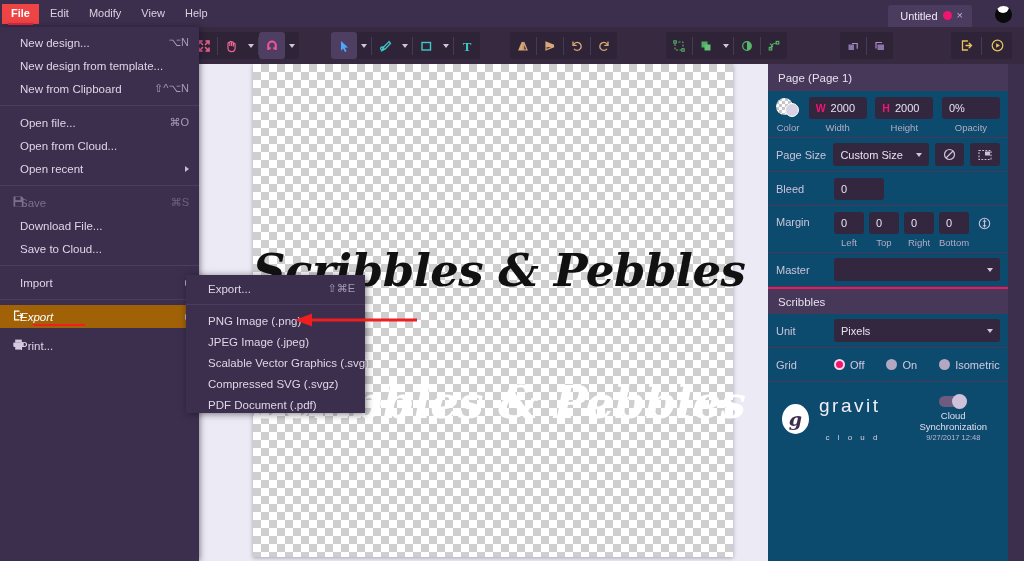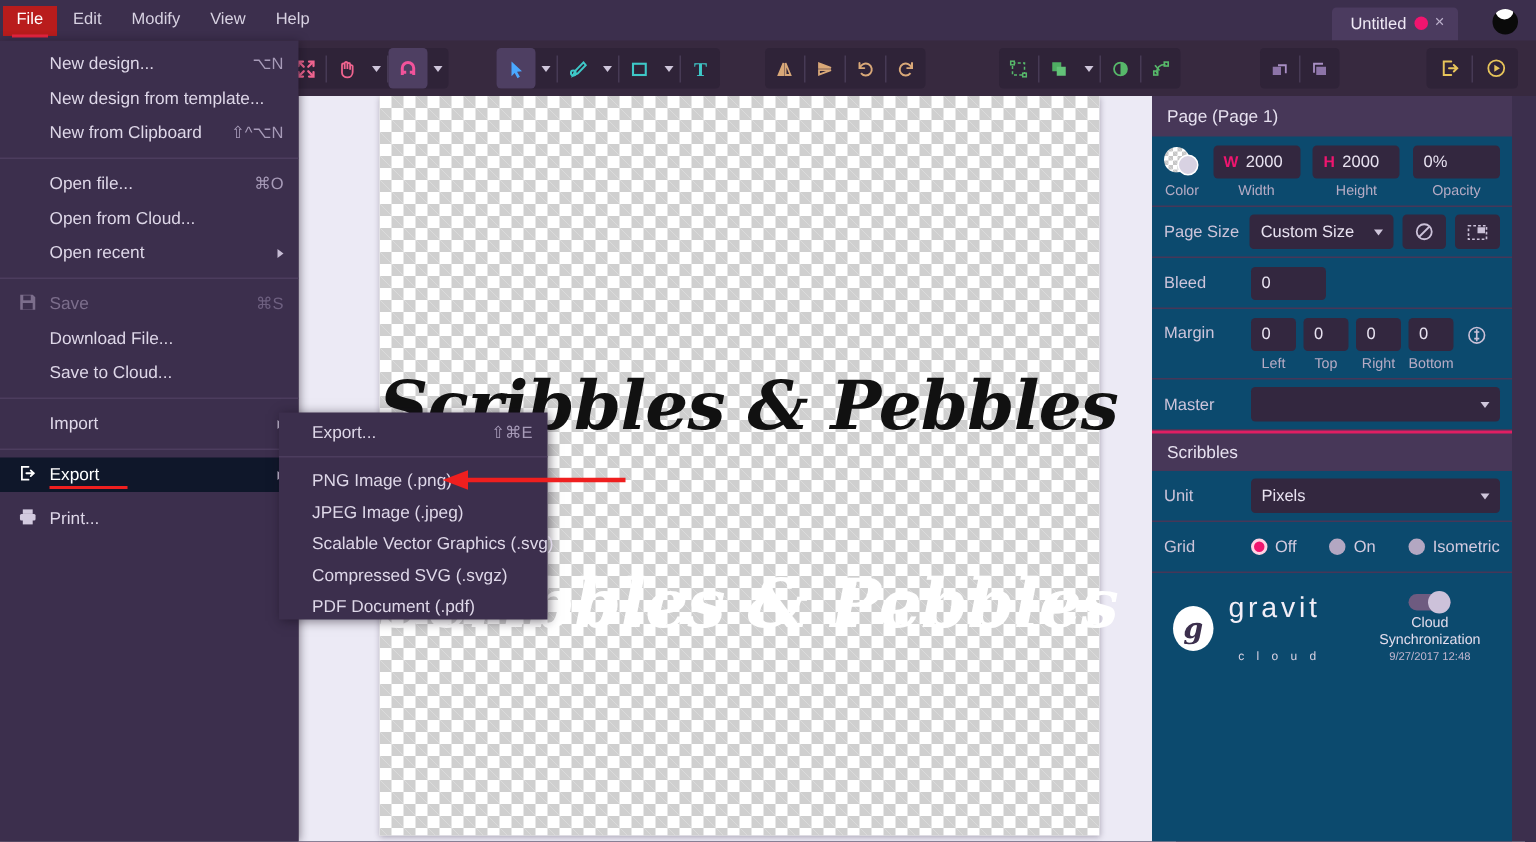--- a/index.html
+++ b/index.html
@@ -17,21 +17,21 @@
     position: absolute; left: 0; top: 0; width: 1024px; height: 27px;
     background: #3c2f4d;
     display: flex; align-items: center;
   }
   .menu-item {
     position: relative;
     font-size: 11px; color: #d8d2e2;
     padding: 4px 9px 5px 9px; margin-left: 2px;
     line-height: 1;
   }
-  .menu-item.active { background: #b91c1c; color: #fff; }
+  .menu-item.active { background: #ef4444; color: #fff; font-weight: bold; }
   .menu-item.active::after {
     content: ""; position: absolute; left: 6px; right: 6px; bottom: -1px;
     height: 2px; background: #e8243f;
   }
 
   .tab-area {
     position: absolute; right: 52px; top: 0; height: 27px;
     display: flex; align-items: flex-end;
   }
   .doc-tab {
@@ -109,33 +109,33 @@
   .dropdown {
     position: absolute; left: 0; top: 27px;
     width: 199px; height: 534px;
     background: #3c2f4d;
     box-shadow: 1px 0 6px rgba(20,12,28,.5);
     z-index: 30;
     padding-top: 4px;
   }
   .mrow {
     position: relative; display: flex; align-items: center;
-    height: 23px; padding: 0 10px 0 33px;
+    height: 23px; padding: 0 10px 0 20px;
     color: #ded7e8; font-size: 11.5px;
   }
   .mrow .lbl { flex: 1; white-space: nowrap; }
   .mrow .sc { color: #a79bb8; font-size: 11px; margin-left: 10px; }
   .mrow .arrow {
     width: 0; height: 0;
     border-top: 3.5px solid transparent; border-bottom: 3.5px solid transparent;
     border-left: 4px solid #c6bcd4;
   }
   .mrow.disabled { color: #7c6e8c; }
   .mrow.disabled .sc { color: #6e6080; }
-  .mrow.sel { background: #0f172a; color: #ffffff; }
+  .mrow.sel { background: #a16207; color: #ffffff; font-style: italic; }
   .mrow .micon { position: absolute; left: 12px; top: 4px; width: 14px; height: 14px; }
   .msep { height: 1px; background: #4c3d5e; margin: 5px 0; }
   .redline {
     position: absolute; left: 33px; width: 52px; height: 2px;
     background: #ef1f1f; bottom: 2px;
   }
 
   
   .submenu {
     position: absolute; left: 186px; top: 275px;

